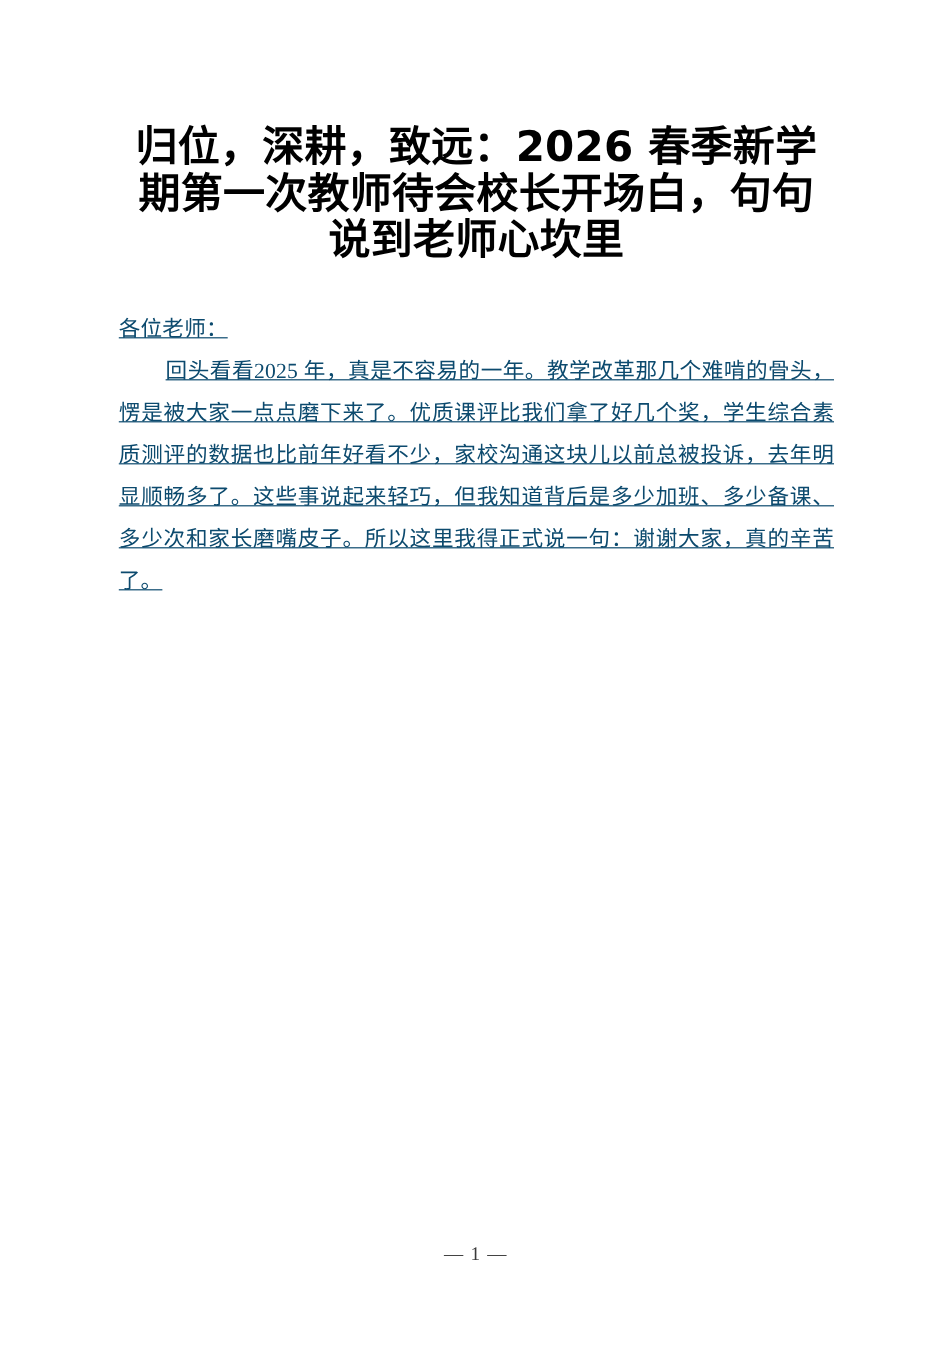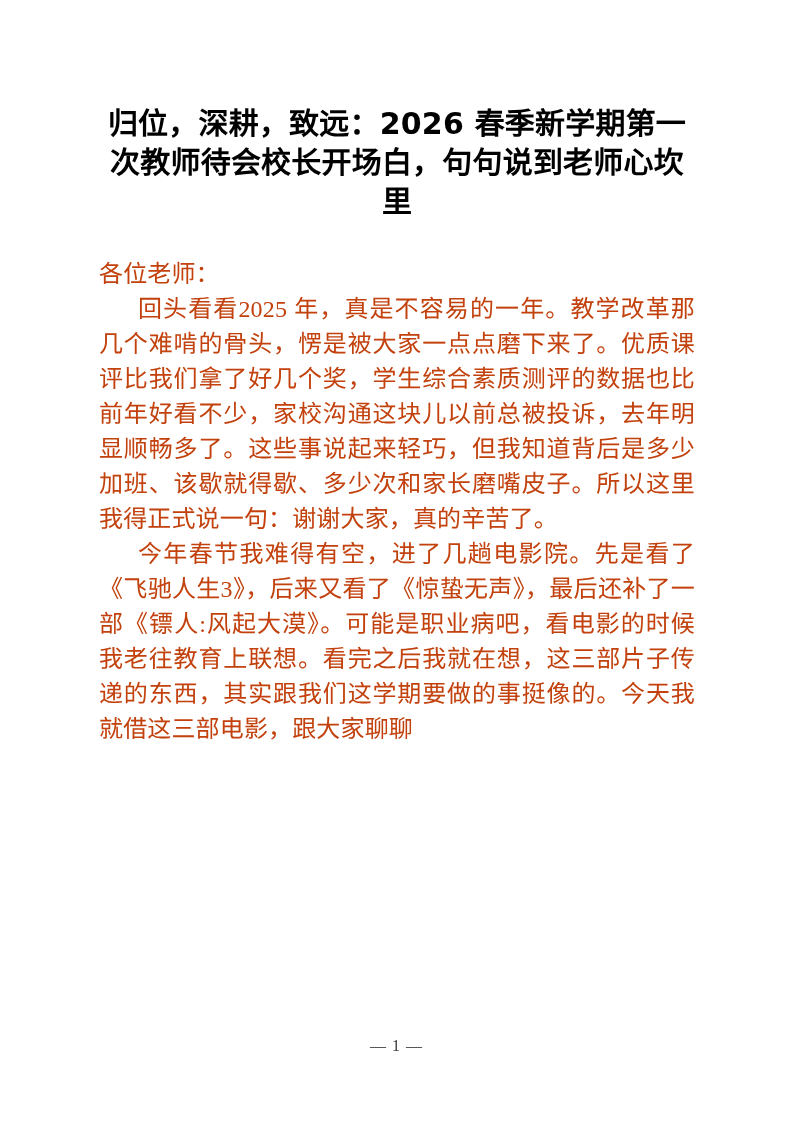--- a/index.html
+++ b/index.html
@@ -28,44 +28,45 @@
     width: 596px;
   }
 
   
   .doc-title {
     margin: 0;
     padding: 0;
     padding-top: 104px;
     font-family: "DejaVu Sans", "Liberation Sans", sans-serif;
     font-weight: bold;
-    font-size: 30px;
+    font-size: 35px;
     line-height: 39px;
     text-align: center;
     letter-spacing: 0.2px;
     color: #000000;
     word-break: break-all;
   }
 
   
   .body-block {
     margin-top: 36px;
   }
 
   .para {
     margin: 0;
     padding: 0;
     font-family: "Liberation Serif", "DejaVu Serif", serif;
-    font-size: 24px;
+    font-size: 18px;
     line-height: 35px;
     text-align: justify;
     text-justify: inter-character;
-    color: #c2410c;
+    color: #0c4a6e;
     word-break: break-all;
     letter-spacing: 0.15px;
+    text-decoration: underline;
   }
 
   .para.indent {
     text-indent: 39px;
   }
 
   .para.flush {
     text-indent: 0;
   }
 
@@ -91,22 +92,21 @@
   <div class="content-area">
 
     <h1 class="doc-title">归位，深耕，致远：2026 春季新学期第一次教师待会校长开场白，句句说到老师心坎里</h1>
 
     <div class="body-block">
 
       <p class="para flush">各位老师：</p>
 
 
 
-      <p class="para indent">回头看看2025 年，真是不容易的一年。教学改革那几个难啃的骨头，愣是被大家一点点磨下来了。优质课评比我们拿了好几个奖，学生综合素质测评的数据也比前年好看不少，家校沟通这块儿以前总被投诉，去年明显顺畅多了。这些事说起来轻巧，但我知道背后是多少加班、该歇就得歇、多少次和家长磨嘴皮子。所以这里我得正式说一句：谢谢大家，真的辛苦了。</p>
+      <p class="para indent">回头看看2025 年，真是不容易的一年。教学改革那几个难啃的骨头，愣是被大家一点点磨下来了。优质课评比我们拿了好几个奖，学生综合素质测评的数据也比前年好看不少，家校沟通这块儿以前总被投诉，去年明显顺畅多了。这些事说起来轻巧，但我知道背后是多少加班、多少备课、多少次和家长磨嘴皮子。所以这里我得正式说一句：谢谢大家，真的辛苦了。</p>
 
-      <p class="para indent">今年春节我难得有空，进了几趟电影院。先是看了《飞驰人生3》，后来又看了《惊蛰无声》，最后还补了一部《镖人:风起大漠》。可能是职业病吧，看电影的时候我老往教育上联想。看完之后我就在想，这三部片子传递的东西，其实跟我们这学期要做的事挺像的。今天我就借这三部电影，跟大家聊聊</p>
 
     </div>
   </div>
 
   <div class="page-footer">— 1 —</div>
 
 </div>
 
 </body></html>

